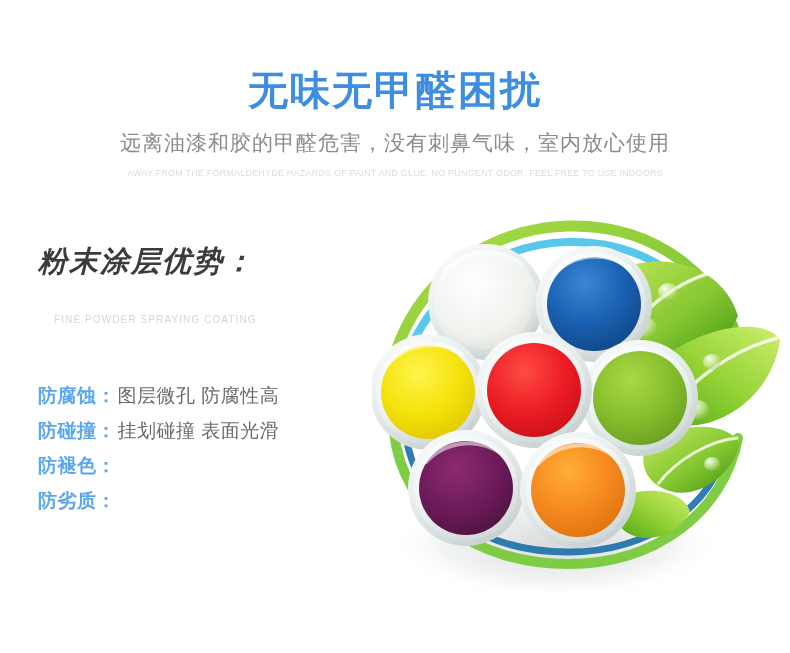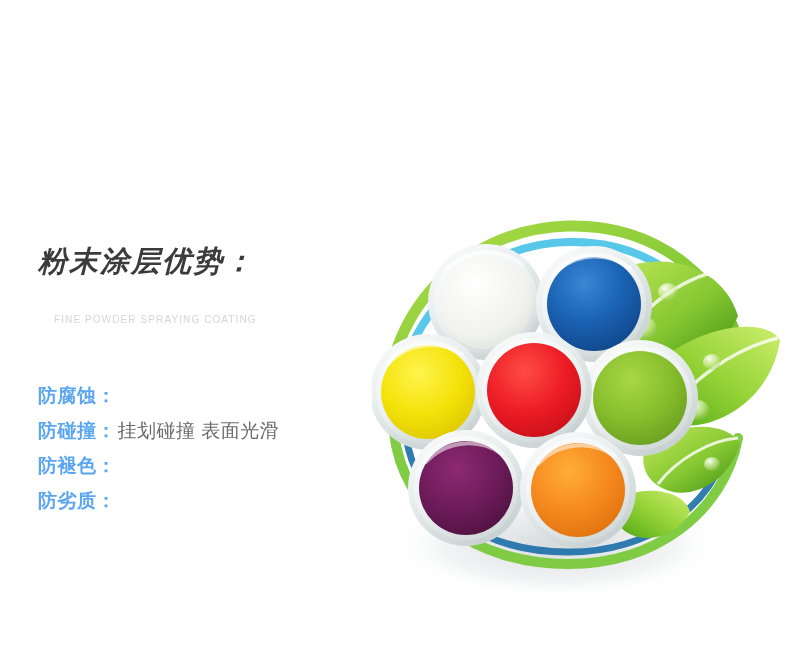--- a/index.html
+++ b/index.html
@@ -119,29 +119,35 @@
     display: block;
     width: 410px;
     height: 400px;
   }
 </style>
 </head>
 <body>
 
 <div id="page">
 
+  <div class="header-block">
+    <h1 class="main-title">无味无甲醛困扰</h1>
+    <p class="sub-title">远离油漆和胶的甲醛危害，没有刺鼻气味，室内放心使用</p>
+    <p class="sub-title-en">AWAY FROM THE FORMALDEHYDE HAZARDS OF PAINT AND GLUE, NO PUNGENT ODOR, FEEL FREE TO USE INDOORS</p>
+  </div>
 
   <div class="left-col">
     <h2 class="section-title">粉末涂层优势：</h2>
     <p class="section-title-en">FINE POWDER SPRAYING COATING</p>
 
     <ul class="feature-list">
       <li class="feature-row">
         <span class="feature-key">防腐蚀</span>
         <span class="feature-sep">：</span>
+        <span class="feature-val">图层微孔 防腐性高</span>
       </li>
       <li class="feature-row">
         <span class="feature-key">防碰撞</span>
         <span class="feature-sep">：</span>
         <span class="feature-val">挂划碰撞 表面光滑</span>
       </li>
       <li class="feature-row">
         <span class="feature-key">防褪色</span>
         <span class="feature-sep">：</span>
       </li>

